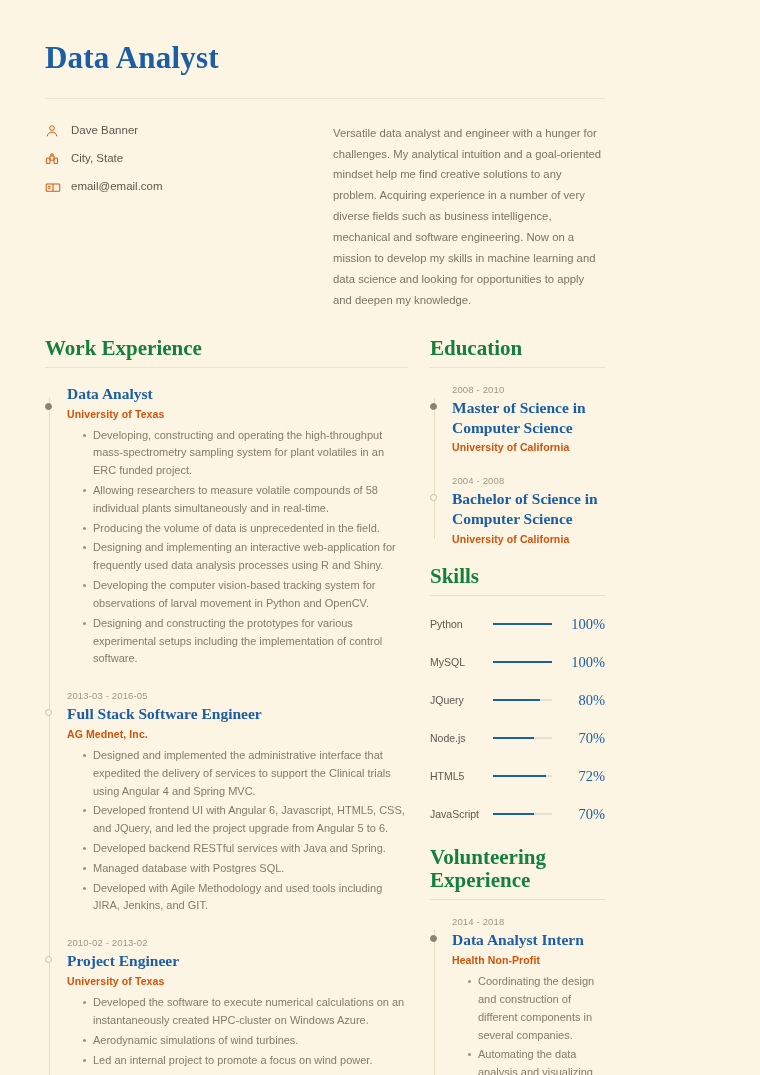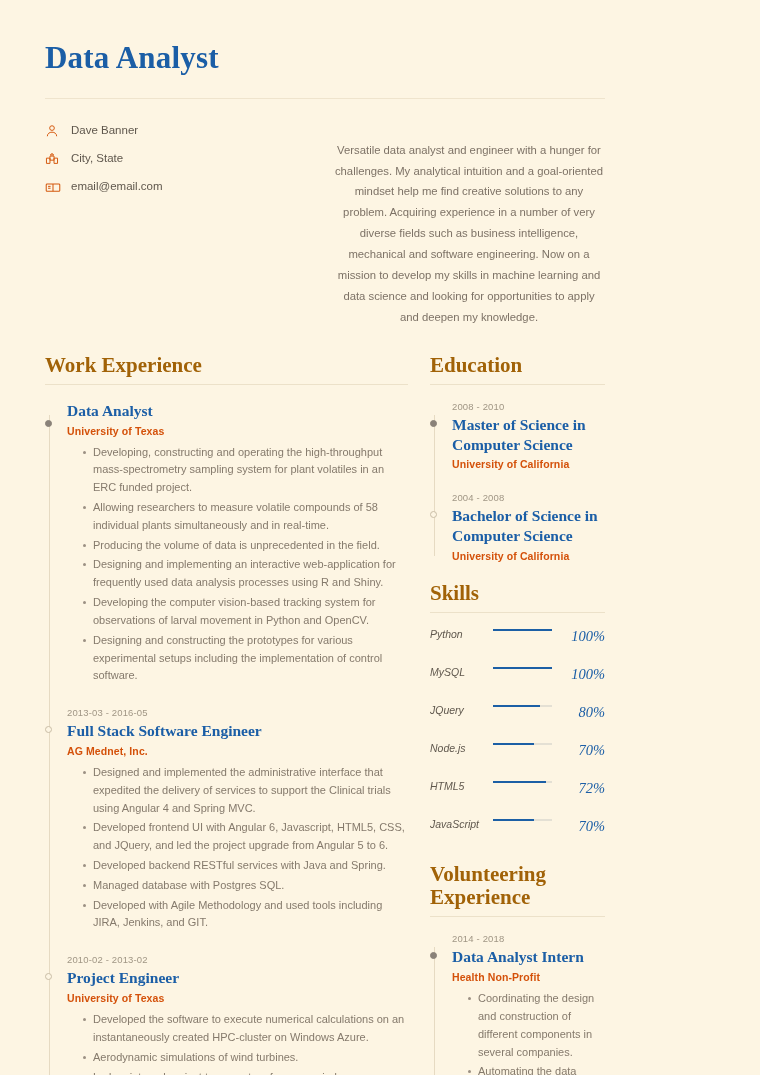--- a/index.html
+++ b/index.html
@@ -35,21 +35,20 @@
   .header-rule {
     height: 1px;
     background: #efe4cd;
     margin-top: 22px;
   }
 
   
   .top-zone {
     display: flex;
     margin-top: 24px;
-    text-align: center;
   }
   .contact-col {
     width: 280px;
     flex: 0 0 280px;
   }
   .contact-row {
     display: flex;
     align-items: center;
     margin-bottom: 12px;
     height: 16px;
@@ -66,21 +65,20 @@
   }
   .contact-icon svg { display:block; }
   .contact-text {
     font-size: 11.5px;
     color: #5f574d;
     line-height: 1;
   }
   .summary-col {
     flex: 1 1 auto;
     padding-left: 8px;
-    margin-top: 17px;
   }
   .summary-text {
     font-size: 11.3px;
     line-height: 1.85;
     color: #7d7266;
     margin: 0;
   }
 
   
   .columns {
@@ -95,21 +93,21 @@
   }
   .col-right {
     flex: 1 1 auto;
     box-sizing: border-box;
   }
 
   .section-title {
     font-family: "Liberation Serif", serif;
     font-size: 21px;
     font-weight: bold;
-    color: #a16207;
+    color: #15803d;
     margin: 0 0 7px 0;
     line-height: 1.1;
   }
   .section-rule {
     height: 1px;
     background: #ece1c9;
     margin-bottom: 16px;
   }
   .section-block { margin-bottom: 20px; }
 
@@ -191,24 +189,23 @@
     width: 3px;
     height: 3px;
     border-radius: 50%;
     background: #9b9083;
   }
 
   
   .skills-list { margin-top: 2px; }
   .skill-row {
     display: flex;
-    align-items: flex-start;
+    align-items: center;
     height: 24px;
     margin-bottom: 14px;
-    font-style: italic;
   }
   .skill-name {
     width: 58px;
     flex: 0 0 58px;
     font-size: 10.5px;
     color: #5f574d;
     line-height: 1;
   }
   .skill-track {
     flex: 1 1 auto;

